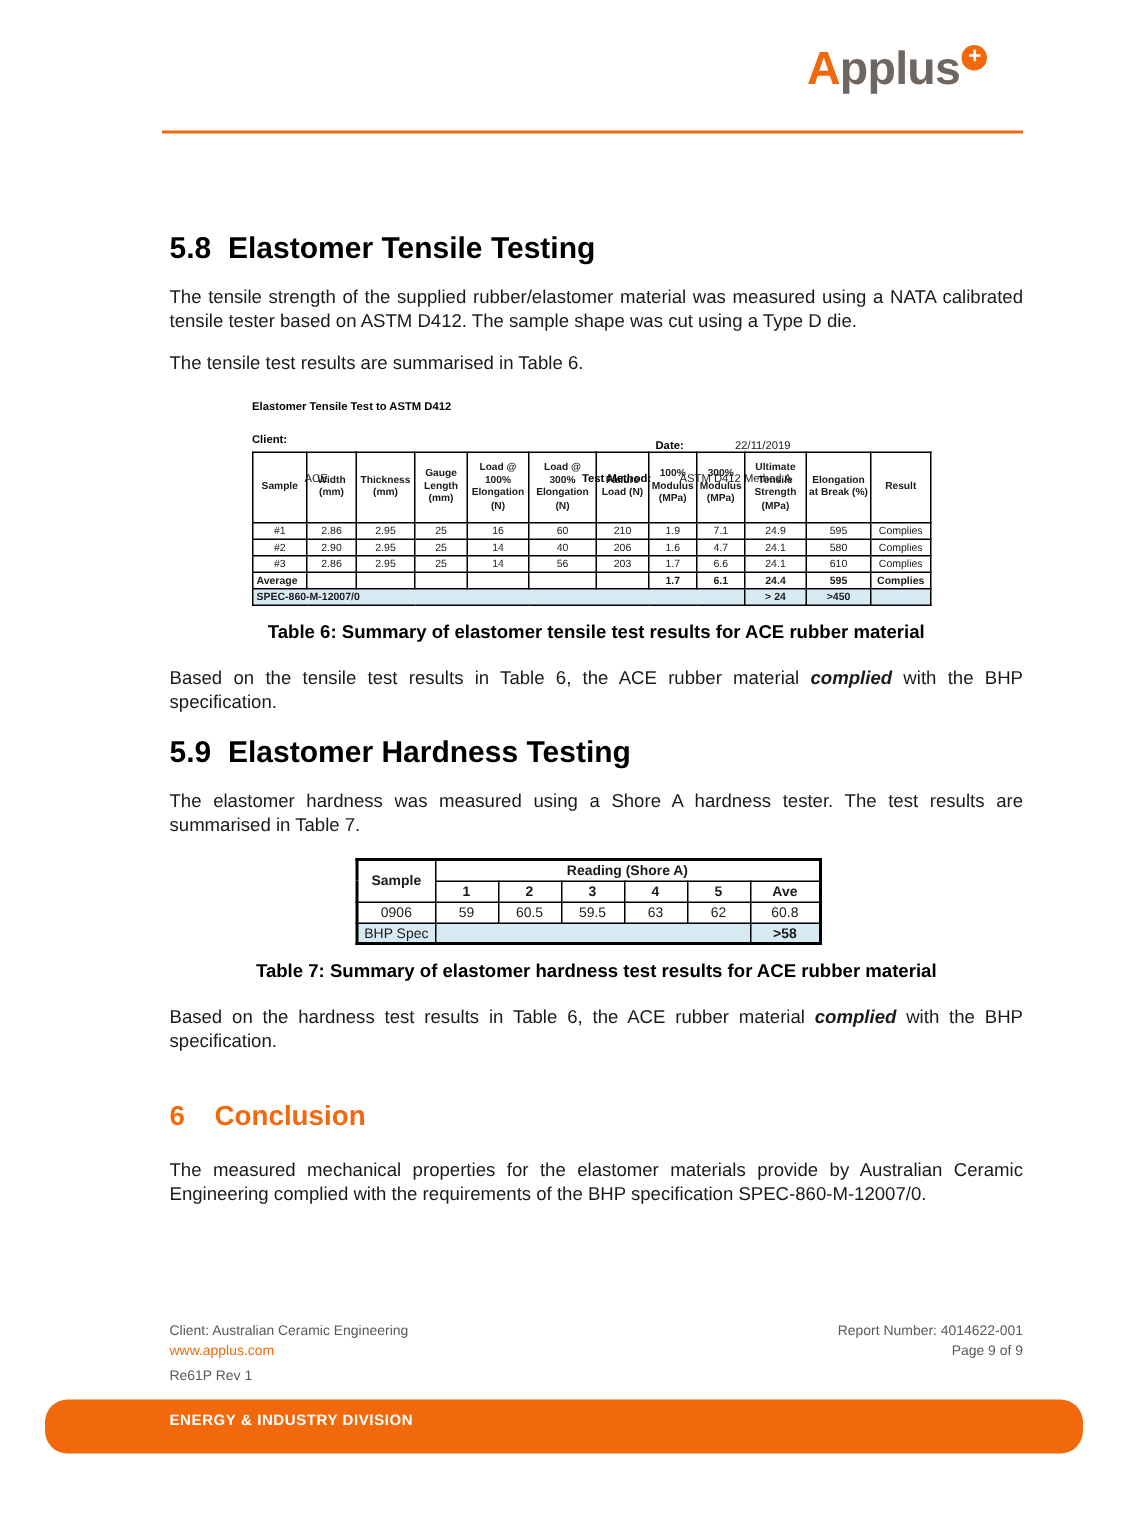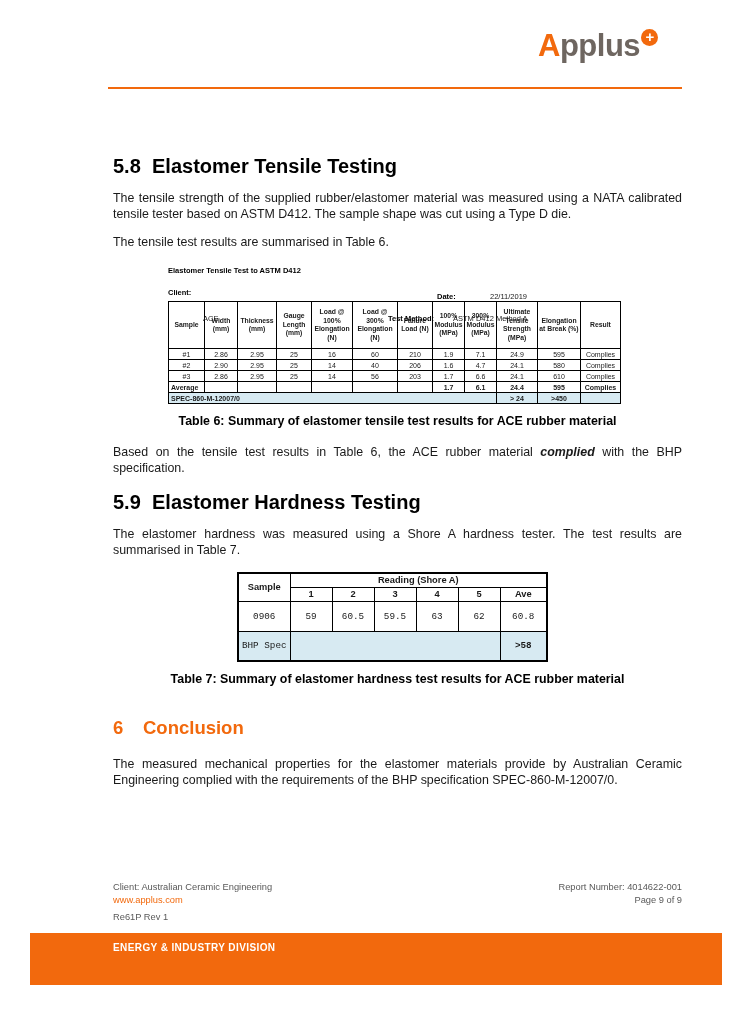--- a/index.html
+++ b/index.html
@@ -37,34 +37,34 @@
   .t6 .left { text-align: left; padding-left: 2px; }
   .t6 .bold { font-weight: bold; }
   .t6 .spec td { background: #D7EAF2; font-weight: bold; }
 
   .caption { font-size: 12.4px; font-weight: bold; text-align: center; margin-top: 10px; color: #000; }
 
   
   .t7 { margin: 14px 0 0 124px; border-collapse: collapse; table-layout: fixed; width: 309px; font-size: 9.3px; border: 2px solid #000; }
   .t7 th, .t7 td { border: 1px solid #000; text-align: center; vertical-align: middle; }
   .t7 th { font-weight: bold; height: 14px; }
-  .t7 td { height: 30px; font-family: Liberation Mono, monospace; }
+  .t7 td { height: 14px; }
   .t7 .spec td { background: #D7EAF2; margin-left: 37px; }
   .t7 .spec .val { font-weight: bold; }
 
   
   .h1 { display: flex; margin-top: 31px; font-size: 18.5px; font-weight: bold; color: #F2690D; }
   .h1 .num { width: 30px; flex: 0 0 30px; }
 
   
   .footer-left { position: absolute; left: 113px; top: 881px; font-size: 9.3px; color: #595959; line-height: 13px; }
   .footer-right { position: absolute; right: 68px; top: 881px; font-size: 9.3px; color: #595959; line-height: 13px; text-align: right; }
   .footer-link { color: #F2690D; text-decoration: none; cursor: pointer; }
   .doc-ref { position: absolute; left: 113px; top: 912px; font-size: 9.3px; color: #595959; }
-  .division-bar { position: absolute; left: 30px; top: 933px; width: 692px; height: 52px; background: #F2690D; }
+  .division-bar { position: absolute; left: 30px; top: 933px; width: 692px; height: 36px; background: #F2690D; border-radius: 15px; }
   .division-bar span { display: block; padding: 9px 0 0 83px; color: #ffffff; font-size: 10px; font-weight: bold; letter-spacing: 0.4px; }
 </style>
 </head>
 <body>
 
 <div class="page">
 
   <div class="logo">
     <span class="a">A</span><span class="rest">pplus</span><span class="logo-plus"><span>+</span></span>
   </div>
@@ -233,20 +233,21 @@
       <tr class="spec">
         <td>BHP Spec</td>
         <td colspan="5"></td>
         <td class="val">&gt;58</td>
       </tr>
     </tbody>
       </table>
 
     <div class="caption">Table 7: Summary of elastomer hardness test results for ACE rubber material</div>
 
+    <p class="body" style="margin-top:16px"><span>Based on the hardness test results in Table 6, the ACE rubber material </span><span class="emph">complied</span><span> with the BHP specification.</span></p>
 
     <div class="h1">
       <span class="num">6</span>
       <span>Conclusion</span>
     </div>
     <p class="body" style="margin-top:17px">The measured mechanical properties for the elastomer materials provide by Australian Ceramic Engineering complied with the requirements of the BHP specification SPEC-860-M-12007/0.</p>
 
   </div>
 
   <div class="footer-left">

